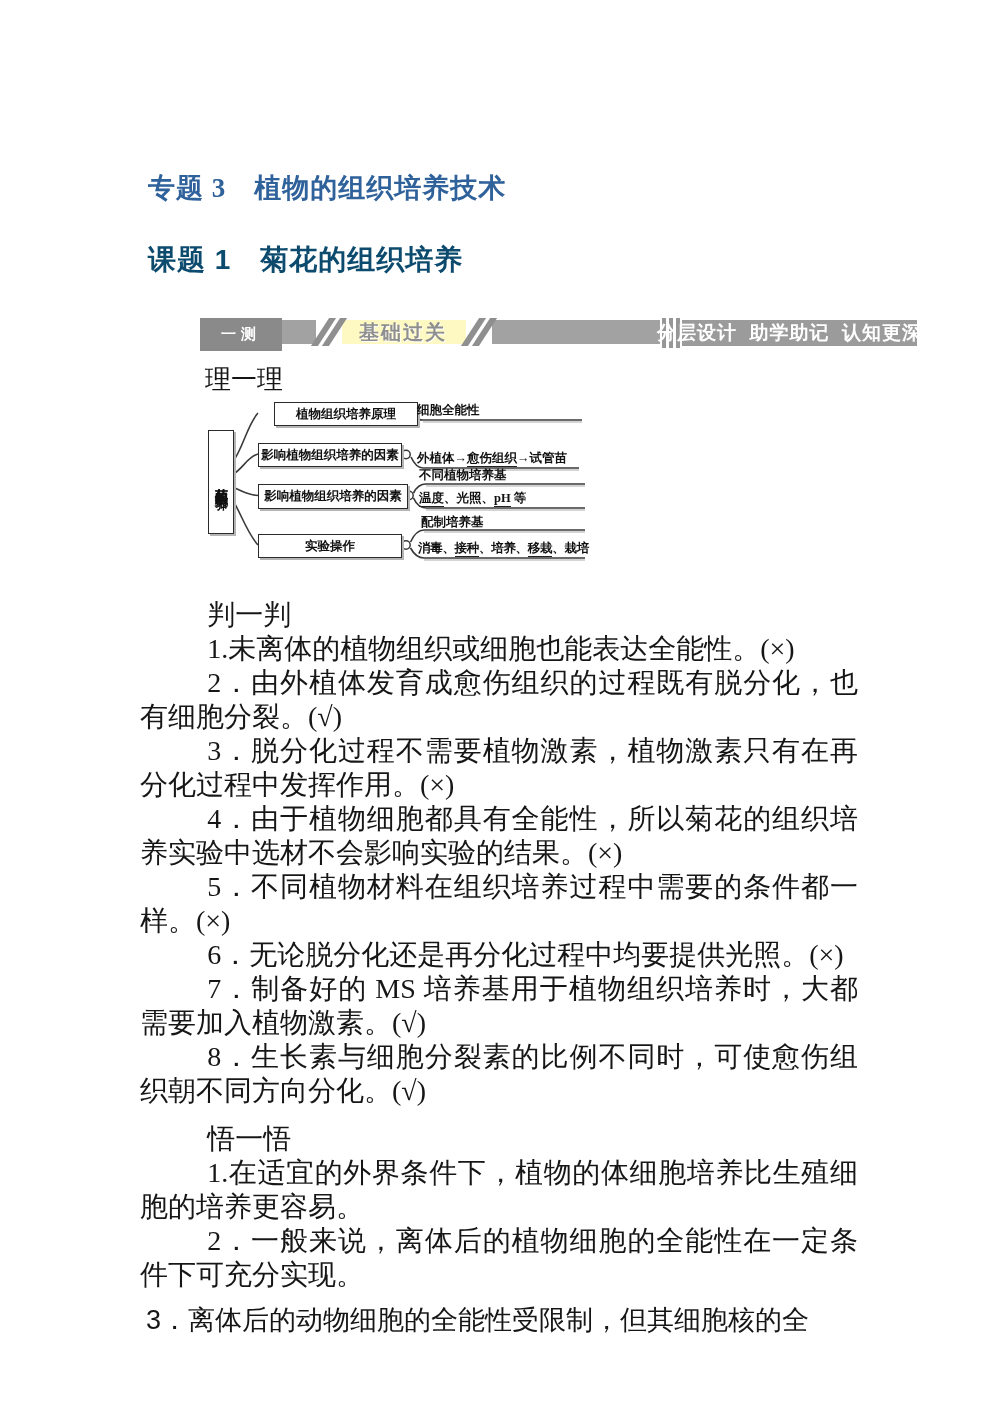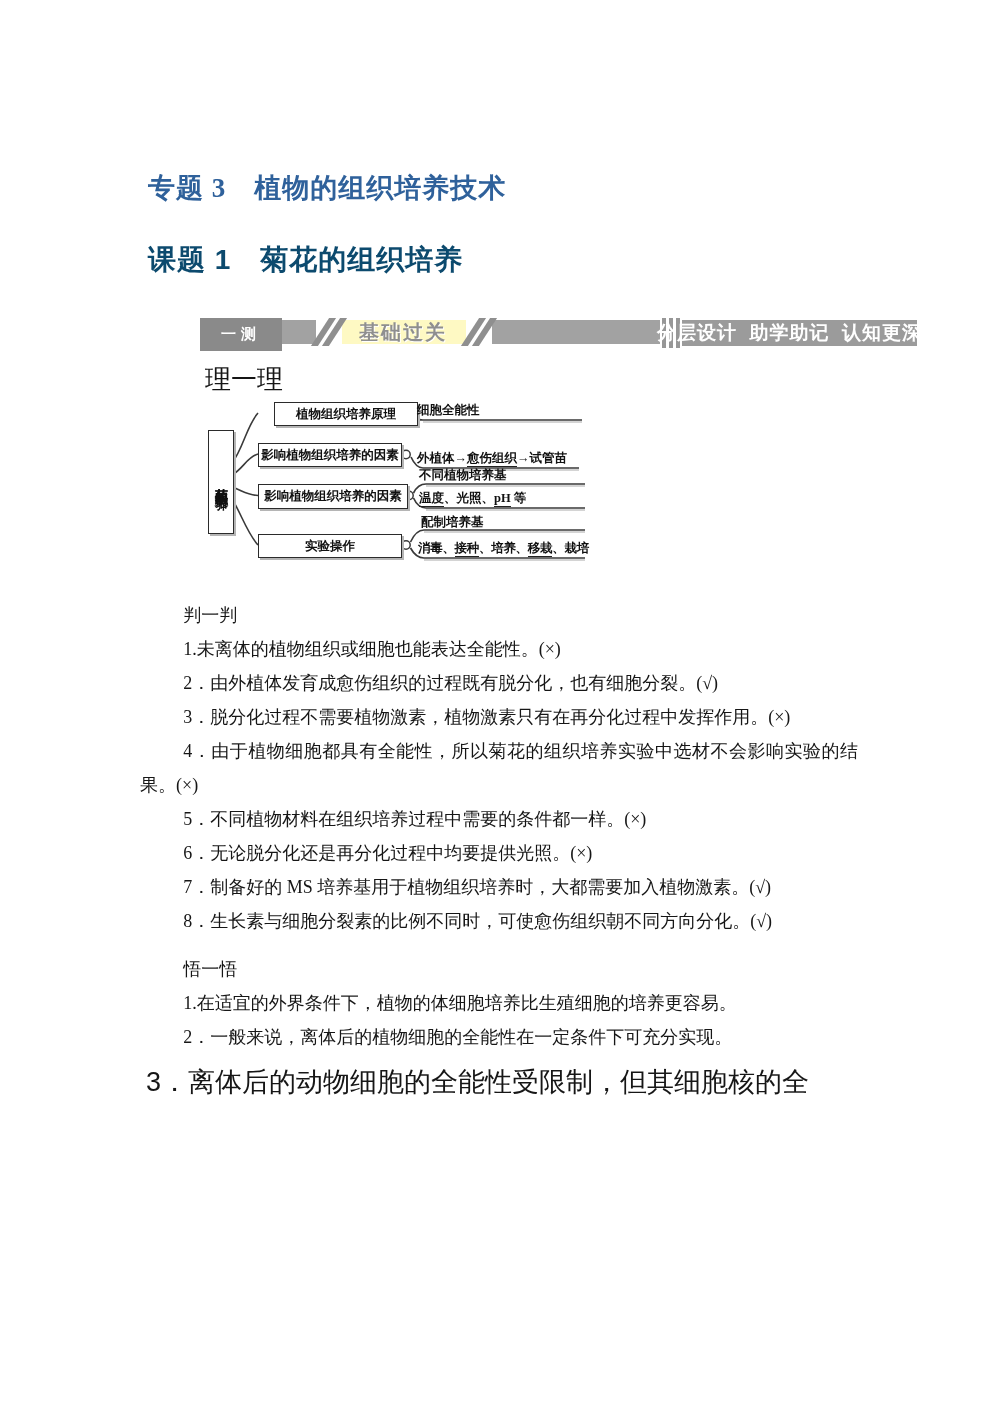--- a/index.html
+++ b/index.html
@@ -60,21 +60,21 @@
   .t2{left:212px;top:57px;}
   .t3{left:214px;top:74px;}
   .t4{left:214px;top:97px;}
   .t5{left:216px;top:121px;}
   .t6{left:213px;top:147px;letter-spacing:-0.3px;}
   .ans{border-bottom:1.5px solid #222;padding-bottom:1px;}
 
   
   .bodytext{position:absolute;left:0;top:598px;width:1000px;box-sizing:border-box;
             padding:0 142px 0 140px;}
-  .bodytext p{margin:0;font-size:18px;line-height:34px;text-align:justify;text-indent:2.4em;color:#161616;}
+  .bodytext p{margin:0;font-size:28px;line-height:34px;text-align:justify;text-indent:2.4em;color:#161616;}
   .bodytext p.hd{text-align:left;}
   .bodytext p.gap{margin-top:14px;}
   .bodytext p.last{font-family:"Liberation Sans","DejaVu Sans",sans-serif;font-size:27px;
                    line-height:36px;text-indent:0;padding-left:6px;margin-top:10px;text-align:left;}
 </style>
 </head>
 <body>
 
 <div class="page">
 

